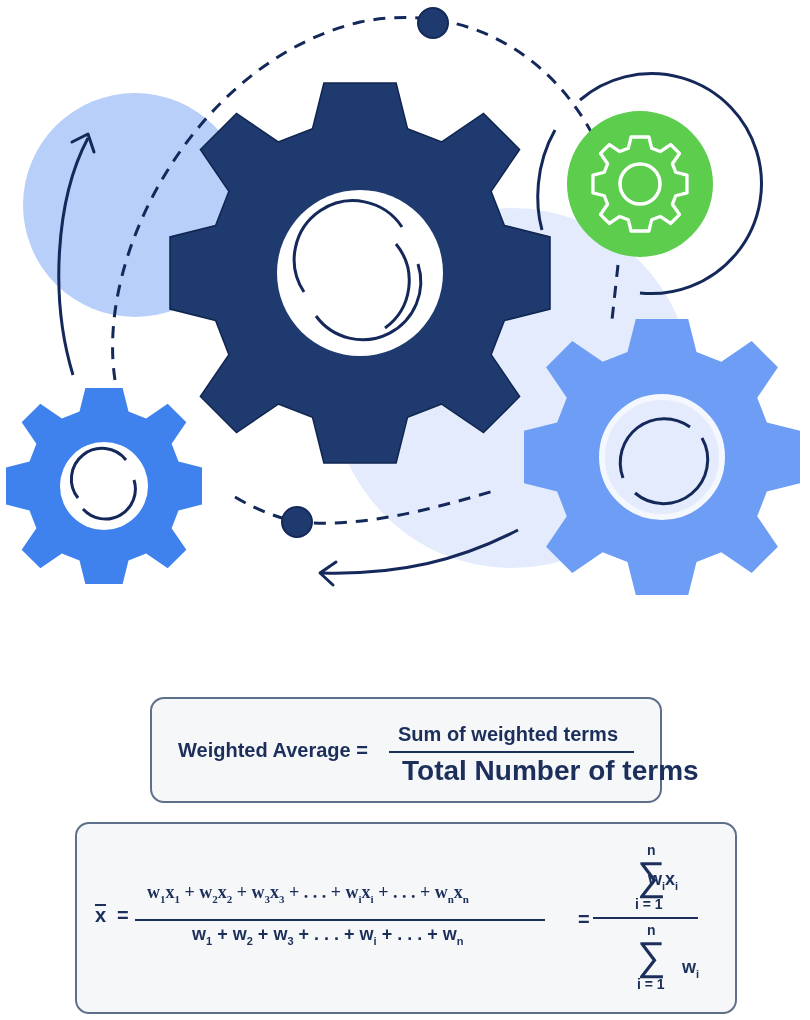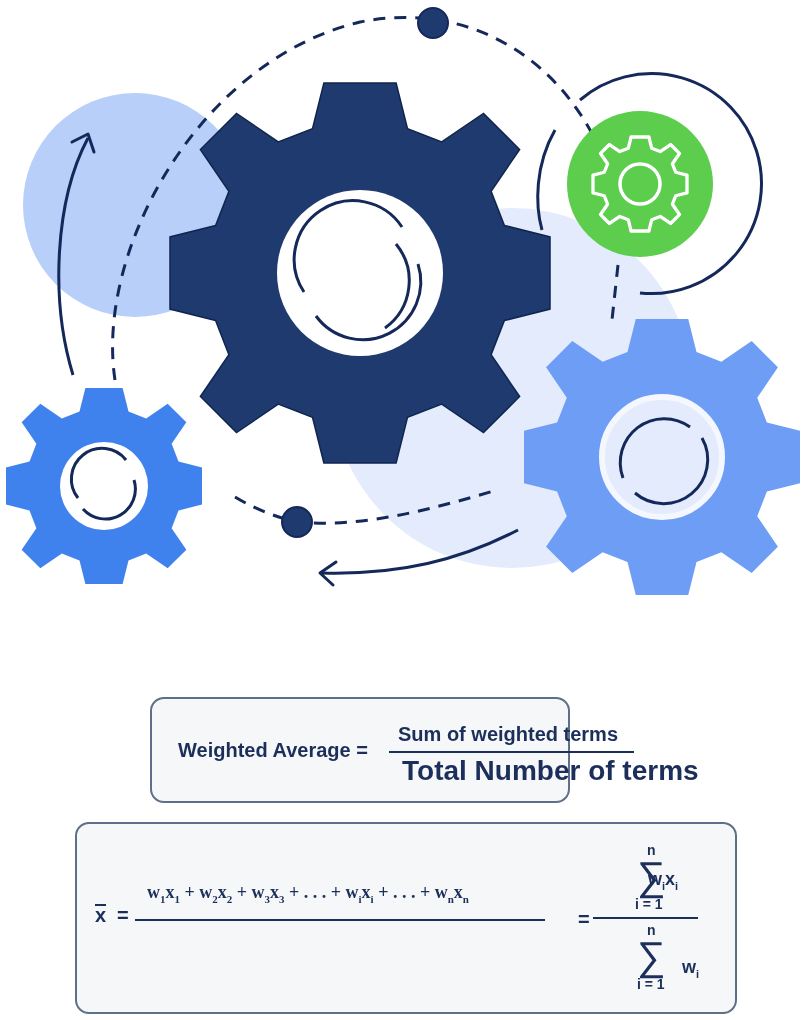--- a/index.html
+++ b/index.html
@@ -1,19 +1,19 @@
 <!DOCTYPE html>
 <html><head>
 <meta charset="utf-8">
 <style>
   html, body { margin: 0; padding: 0; background: #ffffff; }
   body { width: 810px; height: 1020px; position: relative; overflow: hidden; font-family: "Liberation Sans", "DejaVu Sans", sans-serif; color: #1b2f5a; }
   #illustration { position: absolute; left: 0; top: 0; width: 810px; height: 640px; }
   .box { position: absolute; background: #f6f7f9; border: 2px solid #5e6f8a; border-radius: 14px; box-sizing: border-box; }
-  #box1 { left: 150px; top: 697px; width: 420px; height: 106px; }
+  #box1 { left: 150px; top: 697px; width: 512px; height: 106px; }
   #box2 { left: 75px; top: 822px; width: 662px; height: 192px; }
   .txt { position: absolute; font-weight: bold; color: #1b2f5a; white-space: nowrap; }
   .rule { position: absolute; height: 2px; background: #1b2f5a; }
   sub { font-size: 11px; vertical-align: -5px; line-height: 0; }
   .sigma { position: absolute; font-size: 40px; font-weight: normal; line-height: 1; color: #1b2f5a; }
   .lim { position: absolute; font-size: 14px; font-weight: bold; color: #1b2f5a; }
 </style>
 </head>
 <body>
 
@@ -92,20 +92,31 @@
     <span>w</span><sub>2</sub><span>x</span><sub>2</sub>
     <span>+</span>
     <span>w</span><sub>3</sub><span>x</span><sub>3</sub>
     <span>+ . . . +</span>
     <span>w</span><sub>i</sub><span>x</span><sub>i</sub>
     <span>+ . . . +</span>
     <span>w</span><sub>n</sub><span>x</span><sub>n</sub>
   </span>
   <div class="rule" style="left:58px; top:95px; width:410px;"></div>
 
+  <span class="txt" style="left:115px; top:100px; font-size:18px;">
+    <span>w</span><sub>1</sub>
+    <span>+</span>
+    <span>w</span><sub>2</sub>
+    <span>+</span>
+    <span>w</span><sub>3</sub>
+    <span>+ . . . +</span>
+    <span>w</span><sub>i</sub>
+    <span>+ . . . +</span>
+    <span>w</span><sub>n</sub>
+  </span>
 
   <span class="txt" style="left:501px; top:84px; font-size:20px;">=</span>
 
   <span class="lim" style="left:570px; top:18px;">n</span>
   <span class="sigma" style="left:560px; top:32px;">∑</span>
   <span class="txt" style="left:571px; top:45px; font-size:18px;"><span>w</span><sub>i</sub><span>x</span><sub>i</sub></span>
   <span class="lim" style="left:558px; top:72px;">i = 1</span>
   <div class="rule" style="left:516px; top:93px; width:105px;"></div>
 
   <span class="lim" style="left:570px; top:98px;">n</span>

